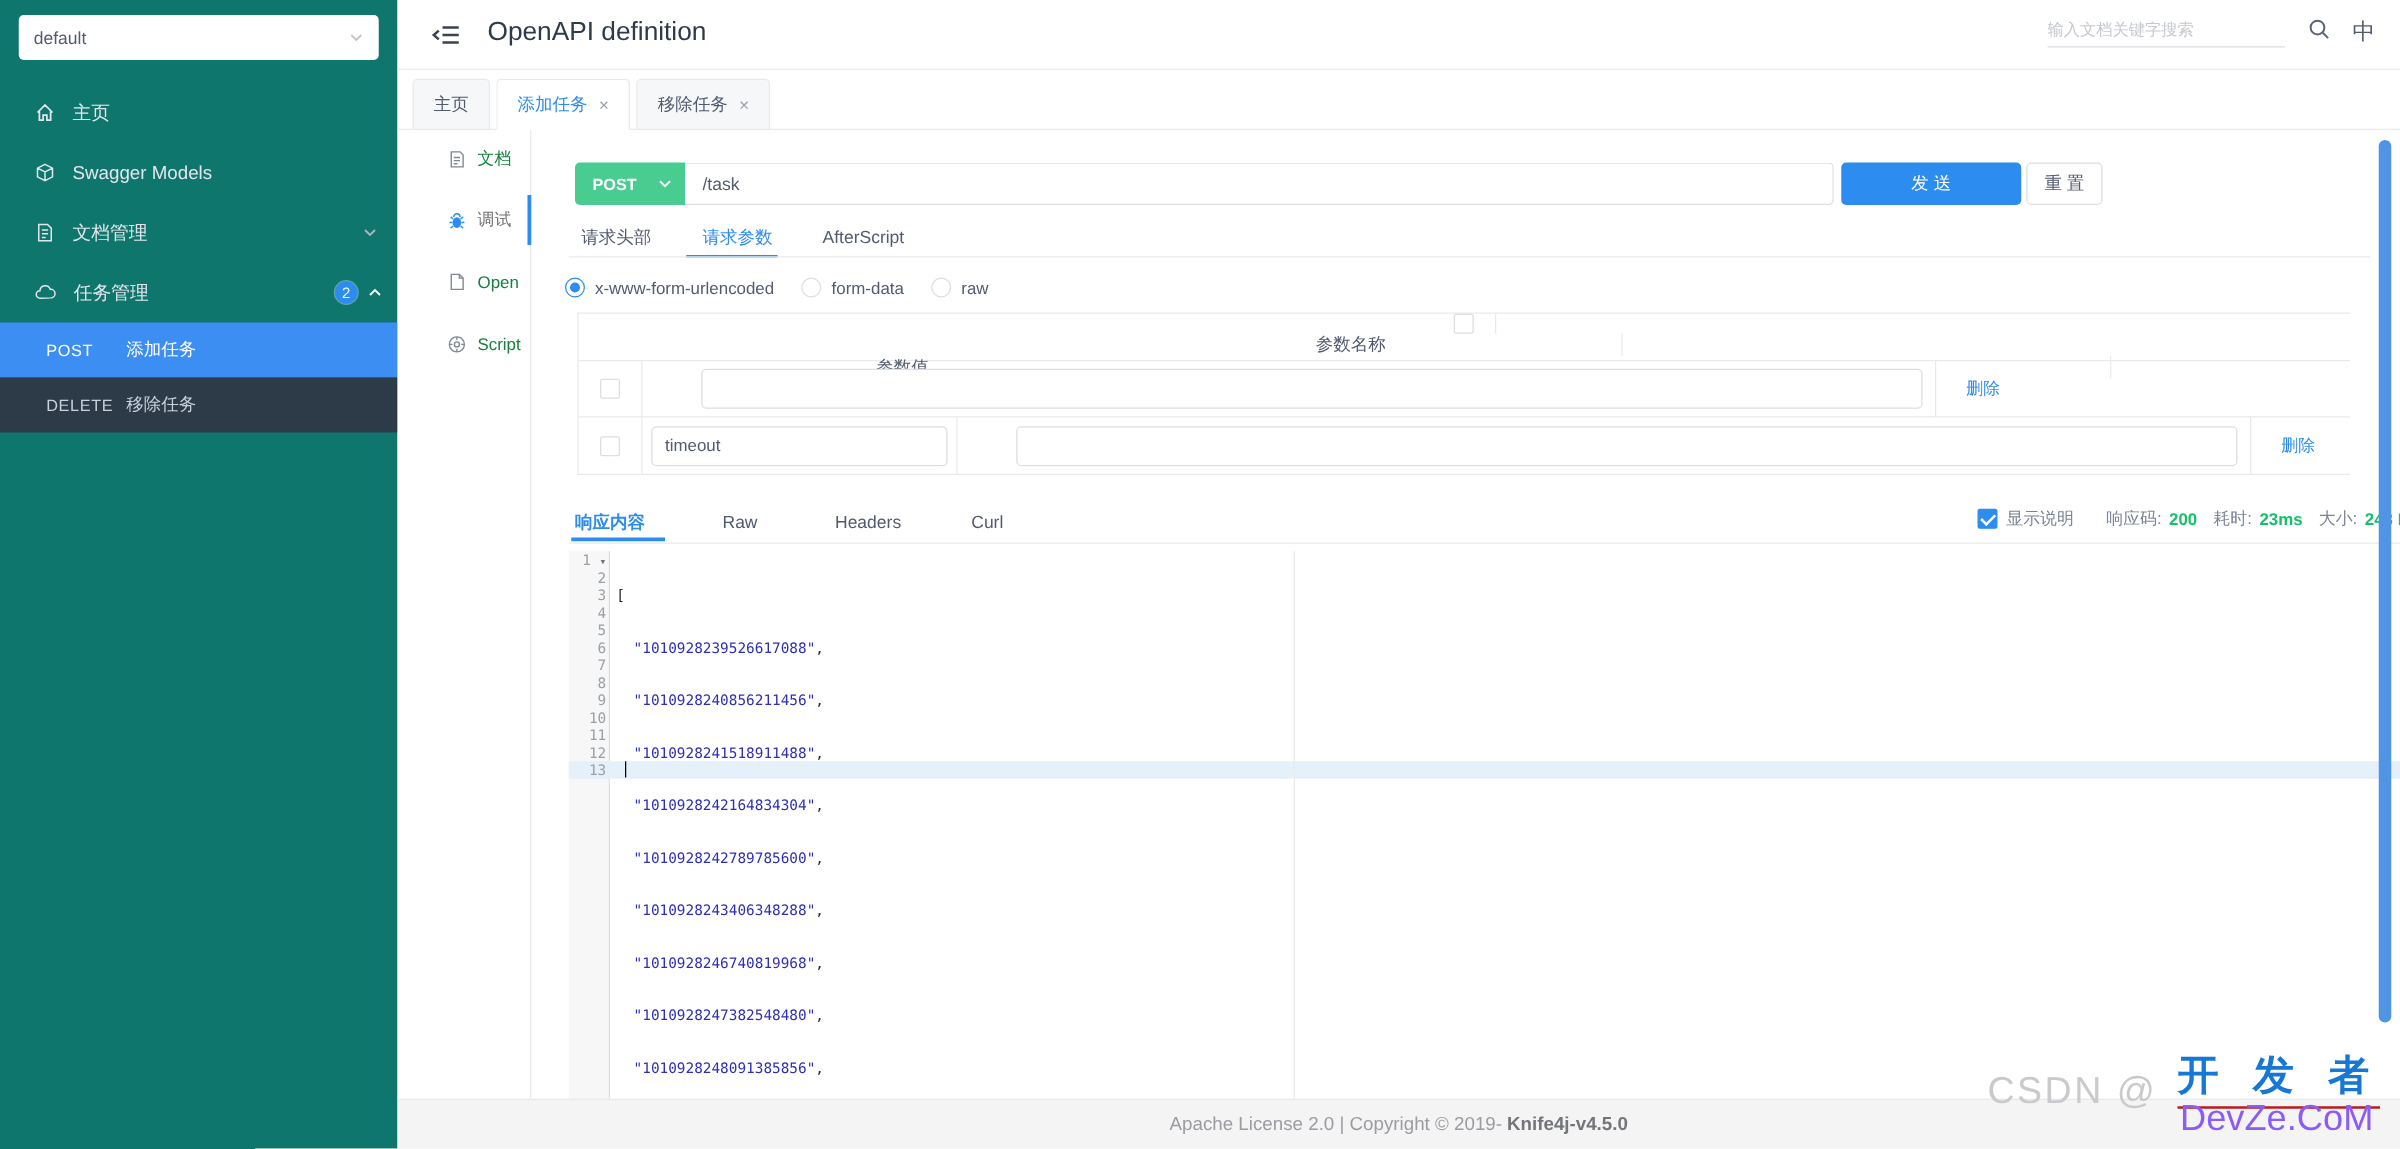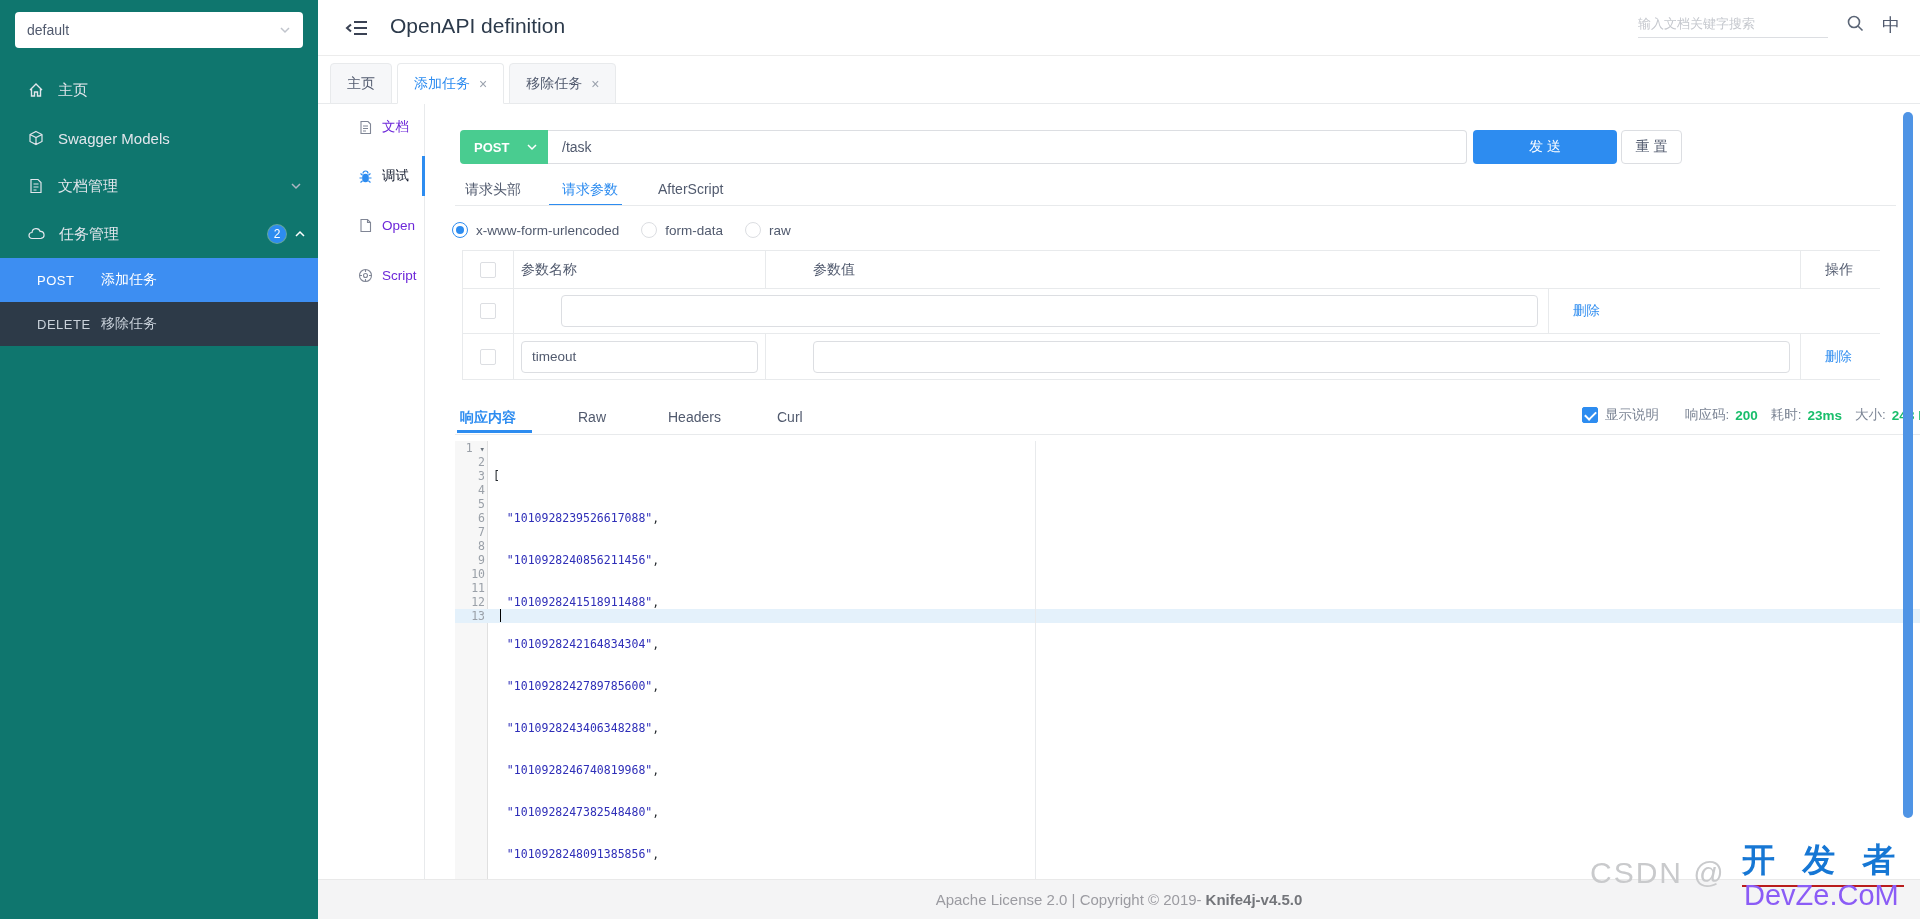--- a/index.html
+++ b/index.html
@@ -36,22 +36,22 @@
   .tabbar { position:absolute; left:318px; top:56px; width:1602px; height:48px; background:#fff; border-bottom:1px solid #e8eaec; }
   .tabs-row { position:absolute; left:12px; top:7px; display:flex; gap:5px; }
   .doc-tab { height:41px; display:flex; align-items:center; padding:0 16px; background:#f6f7f9; border:1px solid #e8eaec;
     border-radius:4px 4px 0 0; font-size:14px; color:#515a6e; cursor:pointer; }
   .doc-tab.active { background:#fff; color:#2d8cf0; border-bottom-color:#fff; }
   .tab-close { margin-left:9px; color:#9aa1ad; font-size:14px; cursor:pointer; }
 
   
   .rail { position:absolute; left:318px; top:104px; width:107px; height:775px; background:#fff; border-right:1px solid #e8eaec; }
   .rail-item { position:absolute; left:40px; height:30px; display:flex; align-items:center; gap:9px; font-size:13.5px;
-    color:#6d28d9; cursor:pointer; white-space:nowrap; }
-  .rail-item.active { color:#0f172a;justify-content:flex-end; }
+    color:#15803d; cursor:pointer; white-space:nowrap; }
+  .rail-item.active { color:#737373;justify-content:flex-end; }
   .rail-indicator { position:absolute; right:-1px; top:52px; width:3px; height:40px; background:#2d8cf0; }
 
   
   .method-select { position:absolute; left:460px; top:130px; width:88px; height:34px; background:#49cc90; border-radius:4px 0 0 4px;
     color:#fff; display:flex; align-items:center; padding:0 10px 0 14px; font-size:13px; font-weight:bold; cursor:pointer; }
   .method-select .ms-chev { margin-left:auto; }
   .path-input { position:absolute; left:548px; top:130px; width:919px; height:34px; border:1px solid #dcdee2; border-left:none;
     border-radius:0 4px 4px 0; padding:0 14px; font-size:14px; color:#515a6e; outline:none; }
   .btn-send { position:absolute; left:1473px; top:130px; width:144px; height:34px; background:#2d8cf0; color:#fff; border:none;
     border-radius:4px; font-size:14px; cursor:pointer; }
@@ -67,21 +67,21 @@
   .radio-row { position:absolute; left:452px; top:222px; display:flex; align-items:center; font-size:13.5px; color:#515a6e; }
   .radio { width:16px; height:16px; border-radius:50%; border:1px solid #dcdee2; background:#fff; margin-right:8px; position:relative; cursor:pointer; }
   .radio.checked { border-color:#2d8cf0; }
   .radio.checked::after { content:""; position:absolute; left:3px; top:3px; width:8px; height:8px; border-radius:50%; background:#2d8cf0; }
   .radio-label { margin-right:22px; cursor:pointer; }
 
   
   .ptable { position:absolute; left:462px; top:250px; width:1418px; height:130px; border-top:1px solid #e8eaec; border-left:1px solid #e8eaec; border-bottom:1px solid #e8eaec; }
   .prow { position:relative; width:100%; border-bottom:1px solid #e8eaec; display:flex; align-items:center; }
   .prow:last-child { border-bottom:none; }
-  .prow.head { height:38px; }
+  .prow.head { height:38px;flex-direction:column; }
   .prow.body { height:45px; }
   .pc-cb { width:51px; display:flex; justify-content:center; align-items:center; border-right:1px solid #e8eaec; height:100%; }
   .pc-name { width:252px; padding-left:7px; border-right:1px solid #e8eaec; height:100%; display:flex; align-items:center; }
   .pc-value { width:993px; padding-left:5px; border-right:1px solid #e8eaec; height:100%; display:flex; align-items:center;margin-left:42px; }
   .pc-action { flex:1; padding-left:24px; height:100%; display:flex; align-items:center; }
   .checkbox { width:16px; height:16px; border:1px solid #dcdee2; border-radius:2px; background:#fff; cursor:pointer; }
   .cell-input { height:32px; border:1px solid #dcdee2; border-radius:4px; padding:0 10px; font-size:13.5px; color:#515a6e; outline:none; }
   .cell-input.name { width:237px; }
   .cell-input.value { width:977px; }
   .link { color:#2d8cf0; font-size:13.5px; cursor:pointer; text-decoration:none; }

